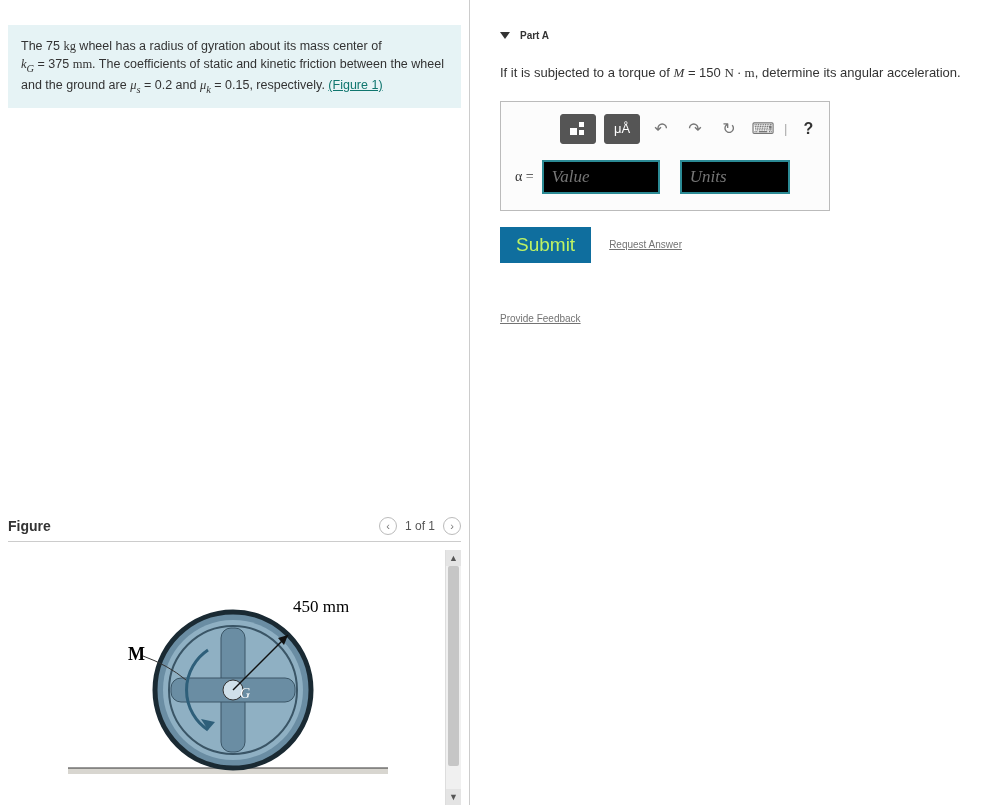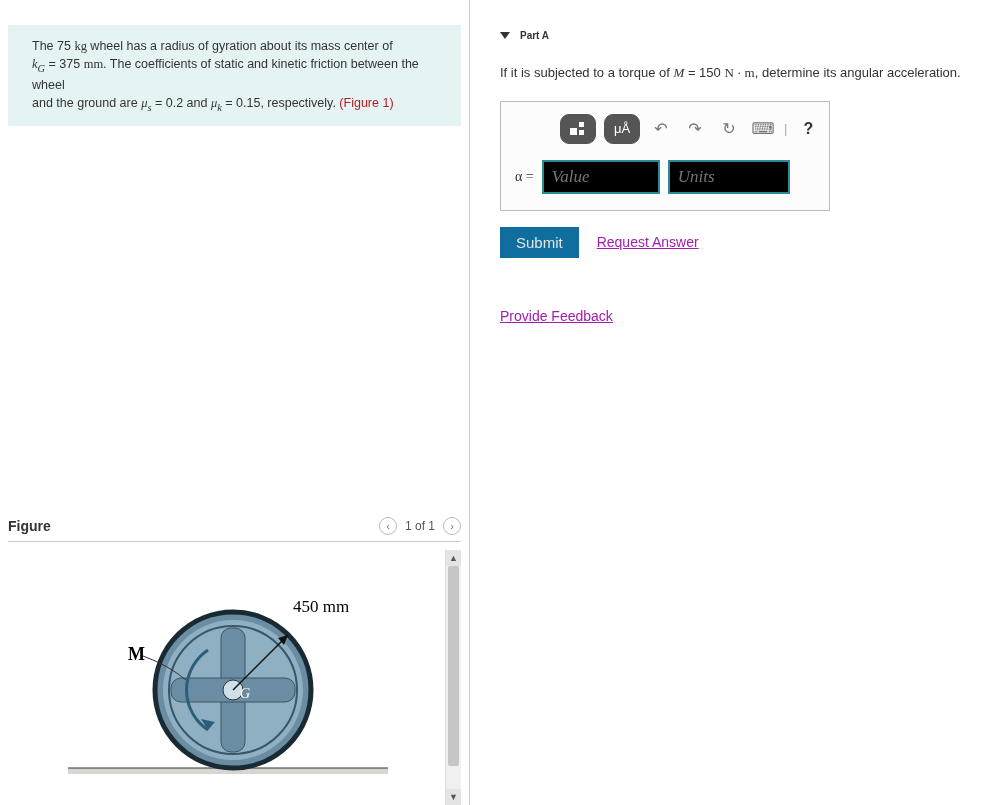--- a/index.html
+++ b/index.html
@@ -19,27 +19,27 @@
     padding: 0;
     display: flex;
     flex-direction: column;
   }
   .right-panel {
     flex: 1;
     padding: 0 15px 0 30px;
   }
   .problem-box {
     background: #e6f3f5;
-    padding: 12px 24px;
+    padding: 12px 13px;
     margin: 25px 8px 0 8px;
     font-size: 12.5px;
     line-height: 1.45;
     color: #333;
   }
-  .problem-box .link { color: #b91c1c; cursor: pointer; text-align: center; }
+  .problem-box .link { color: #0f766e; text-decoration: underline; cursor: pointer; text-align: center; }
   .serif { font-family: 'Times New Roman', Times, serif; }
   .ital { font-style: italic; }
   .figure-section {
     margin-top: auto;
     padding: 0 8px 0 8px;
   }
   .figure-header {
     display: flex;
     align-items: center;
     justify-content: space-between;
@@ -99,48 +99,48 @@
     background: #fcfcfc;
     width: 330px;
   }
   .toolbar {
     display: flex; align-items: center; gap: 8px;
     justify-content: flex-start;
     padding-left: 45px;
   }
   .tool-btn {
     height: 30px; min-width: 32px;
-    border: 1px solid #999; border-radius: 9px;
+    border: 1px solid #999; border-radius: 3px;
     display: inline-flex; align-items: center; justify-content: center;
     background: #f5f5f5; cursor: pointer; font-size: 13px;
     color: #444;
   }
   .tool-btn.dark { background: #555; color: #fff; border-color: #555; min-width: 36px;}
   .tool-plain {
     height: 30px; min-width: 26px;
     display: inline-flex; align-items: center; justify-content: center;
     color: #777; cursor: pointer; font-size: 16px;
   }
   .input-row {
     display: flex; align-items: center; gap: 8px; margin-top: 16px;
   }
   .alpha-label { font-family: 'Times New Roman', serif; font-size: 14px; }
   .val-input, .unit-input {
     height: 34px; border: 2px solid #2b8a94; padding: 0 8px;
     font-family: 'Times New Roman', serif; font-style: italic; font-size: 17px;
     color: #888; background: #000000;
   }
   .val-input { width: 118px; }
-  .unit-input { width: 122px; }
+  .unit-input { width: 110px; margin-left: 12px; }
   .submit-row { margin-top: 16px; display: flex; align-items: center; gap: 18px;}
   .submit-btn {
-    background: #0f6e9e; color: #e5e5e5; border: none; padding: 7px 16px;
-    font-size: 15px; cursor: pointer;
-  }
-  .link-text { color: #a21caf; text-decoration: underline; cursor: pointer; font-size: 14px;}
+    background: #0f6e9e; color: #bef264; border: none; padding: 7px 16px;
+    font-size: 19px; cursor: pointer;
+  }
+  .link-text { color: #737373; text-decoration: underline; cursor: pointer; font-size: 10px;}
   .feedback-link { margin-top: 50px; display: inline-block;}
   .divider-sep { color: #aaa; }
   
   svg { display: block; }
 </style>
 </head>
 <body>
 
 <div class="left-panel">
 

